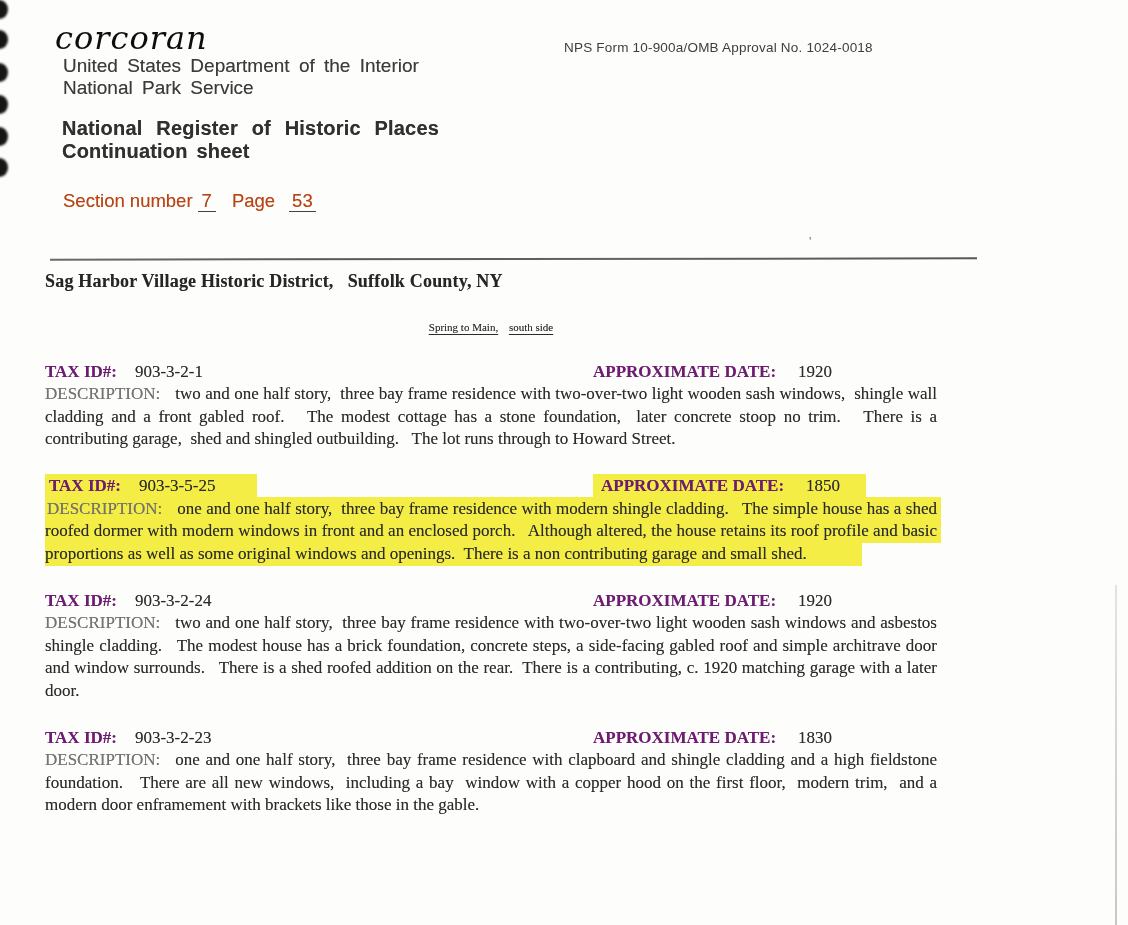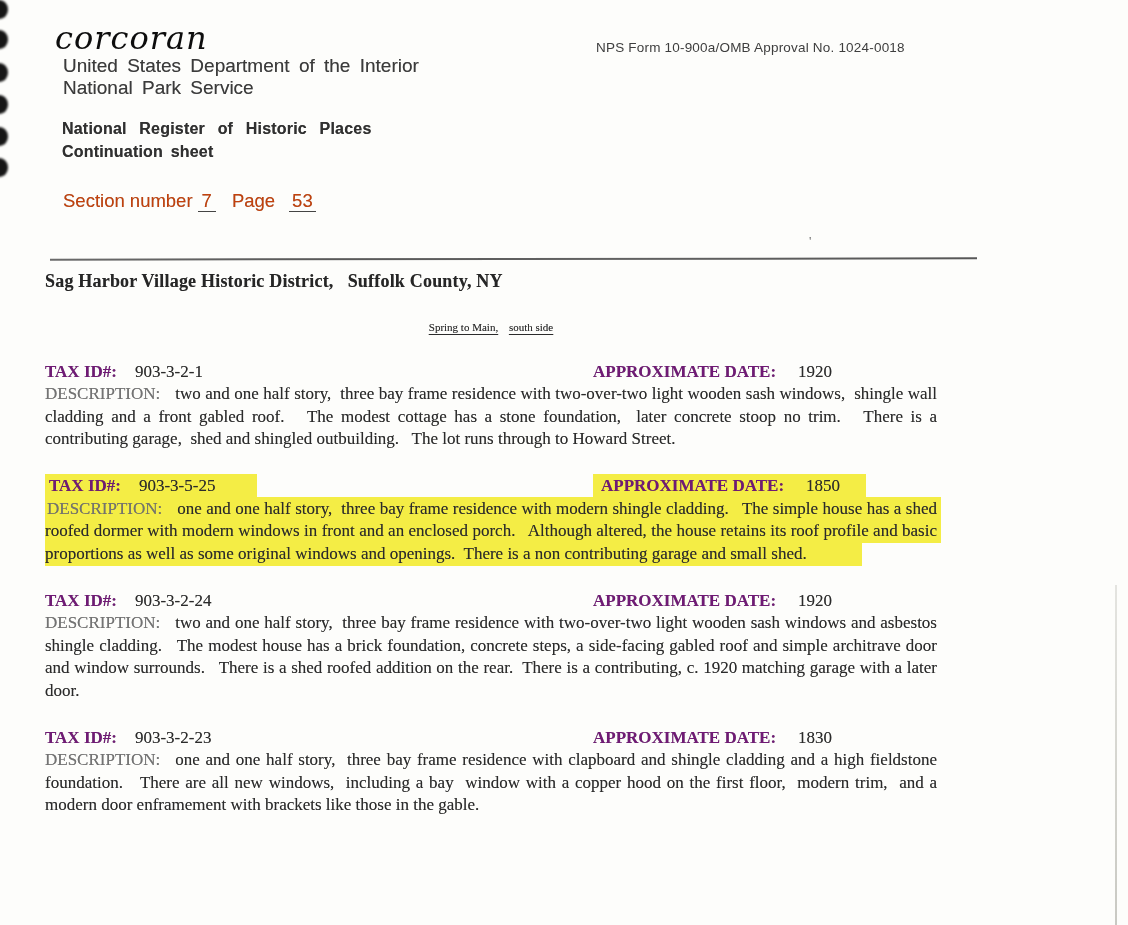--- a/index.html
+++ b/index.html
@@ -22,35 +22,35 @@
   .logo {
     position:absolute; left:52px; top:20px;
     font-family:"DejaVu Serif", serif;
     font-style:italic; font-size:32px; letter-spacing:1px;
     color:#0d0d0d;
     background:#fdfdfb;
     padding:0 10px 0 3px;
     z-index:3; line-height:36px;
   }
   .nps-form {
-    position:absolute; left:596px; top:40px;
+    position:absolute; left:564px; top:40px;
     font-family:"Liberation Sans", sans-serif;
     font-size:13.5px; color:#3e3e3e; letter-spacing:0.2px;text-align:right;
   }
   .agency {
     position:absolute; left:63px; top:55px;
     font-family:"Liberation Sans", sans-serif;
     font-size:19px; line-height:22px; color:#3b3b3b;
     word-spacing:4px; z-index:2;
     text-shadow:0 0 0.5px rgba(60,60,60,.5);
   }
   .doc-title {
     position:absolute; left:62px; top:117px;
     font-family:"Liberation Sans", sans-serif;
-    font-weight:bold; font-size:16px; line-height:23px;
+    font-weight:bold; font-size:20px; line-height:23px;
     color:#303030; letter-spacing:0.2px;
     text-shadow:0 0 0.6px rgba(40,40,40,.6);
   }
   .doc-title .t1 { word-spacing:8px; }
   .doc-title .t2 { word-spacing:3px; }
   .section-line {
     position:absolute; left:63px; top:190px;
     font-family:"Liberation Sans", sans-serif;
     font-size:18.5px; color:#c2410c;
     text-shadow:0 0 0.4px rgba(60,60,60,.4);

